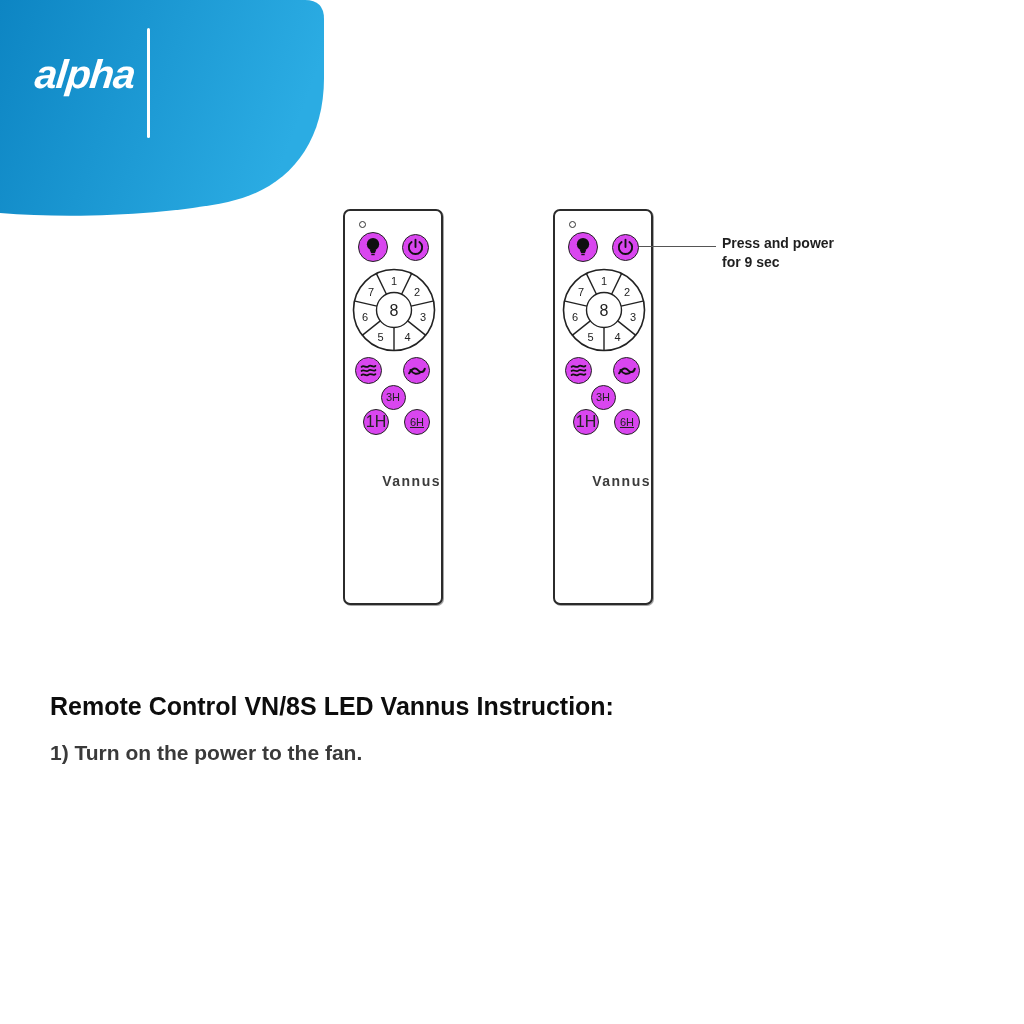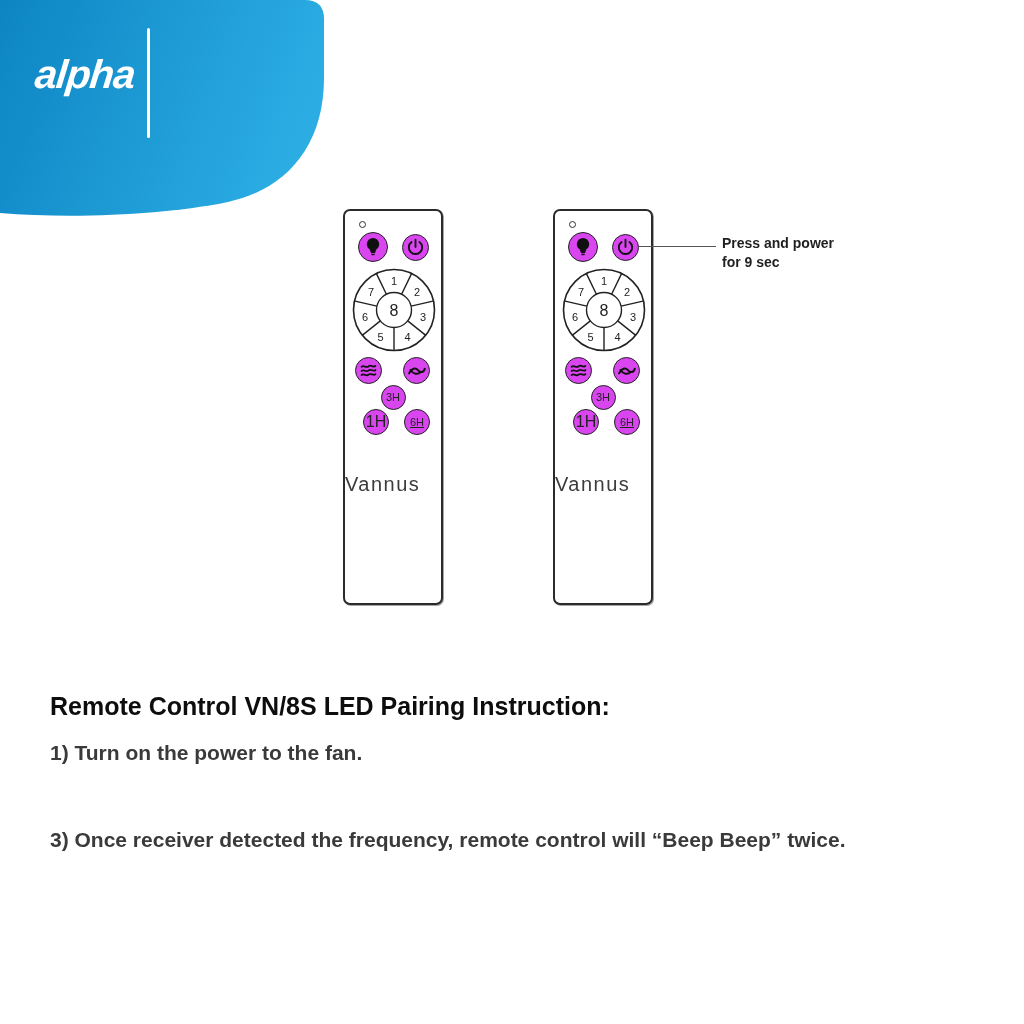--- a/index.html
+++ b/index.html
@@ -28,22 +28,22 @@
          display:flex; align-items:center; justify-content:center; }
   .btn-light  { left:13px;   top:21px;    width:30px; height:30px; }
   .btn-power  { left:56.5px; top:22.5px;  width:27px; height:27px; }
   .btn-wave1  { left:9.5px;  top:145.5px; width:27px; height:27px; }
   .btn-wave2  { left:57.5px; top:145.5px; width:27px; height:27px; }
   .btn-3h     { left:35.5px; top:173.5px; width:25px; height:25px; font-size:11px; color:#222; }
   .btn-1h     { left:10px;   top:198px;   width:26px; height:26px; font-size:16px; color:#222;margin-left:8px; }
   .btn-6h     { left:59px;   top:198px;   width:26px; height:26px; font-size:11px; color:#222;text-decoration:underline; }
   .dial { position:absolute; left:7px; top:57px; width:84px; height:84px; }
   .dial text { font-family:"Liberation Sans", sans-serif; fill:#222; }
-  .remote-brand { position:absolute; left:0; top:262px; width:100%; text-align:left;
-                  font-size:20px; letter-spacing:1.5px; color:#3c3c3c; }
+  .remote-brand { position:absolute; left:0; top:262px; width:100%; text-align:right;
+                  font-size:14px; letter-spacing:1.5px; color:#3c3c3c;font-weight:bold; }
 
   
   .annotation-line { position:absolute; left:639px; top:246px; width:77px; height:0; border-top:1.5px solid #555; }
   .annotation-text { position:absolute; left:722px; top:234px; font-size:14px; font-weight:700; color:#1f1f1f; line-height:19px; }
 
   
   .instructions-title { position:absolute; left:50px; top:692px; font-size:25px; font-weight:700; color:#0d0d0d; }
   .step { position:absolute; left:50px; font-size:21px; font-weight:700; color:#3a3a3a; }
   .step-0 { top:741px; } .step-1 { top:785px; } .step-2 { top:828px; } .step-3 { top:871px; }
 </style>
@@ -197,17 +197,16 @@
 
     <div class="remote-brand">Vannus</div>
   </div>
 
   <div class="annotation-line"></div>
   <div class="annotation-text">
     <div>Press and power</div>
     <div>for 9 sec</div>
   </div>
 
-  <div class="instructions-title">Remote Control VN/8S LED Pairing Instruction:</div>
+  <div class="instructions-title">Remote Control VN/8S LED Vannus Instruction:</div>
   <p class="step step-0">1) Turn on the power to the fan.</p>
-  <p class="step step-2">3) Once receiver detected the frequency, remote control will “Beep Beep” twice.</p>
 
 </div>
 
 </body></html>

